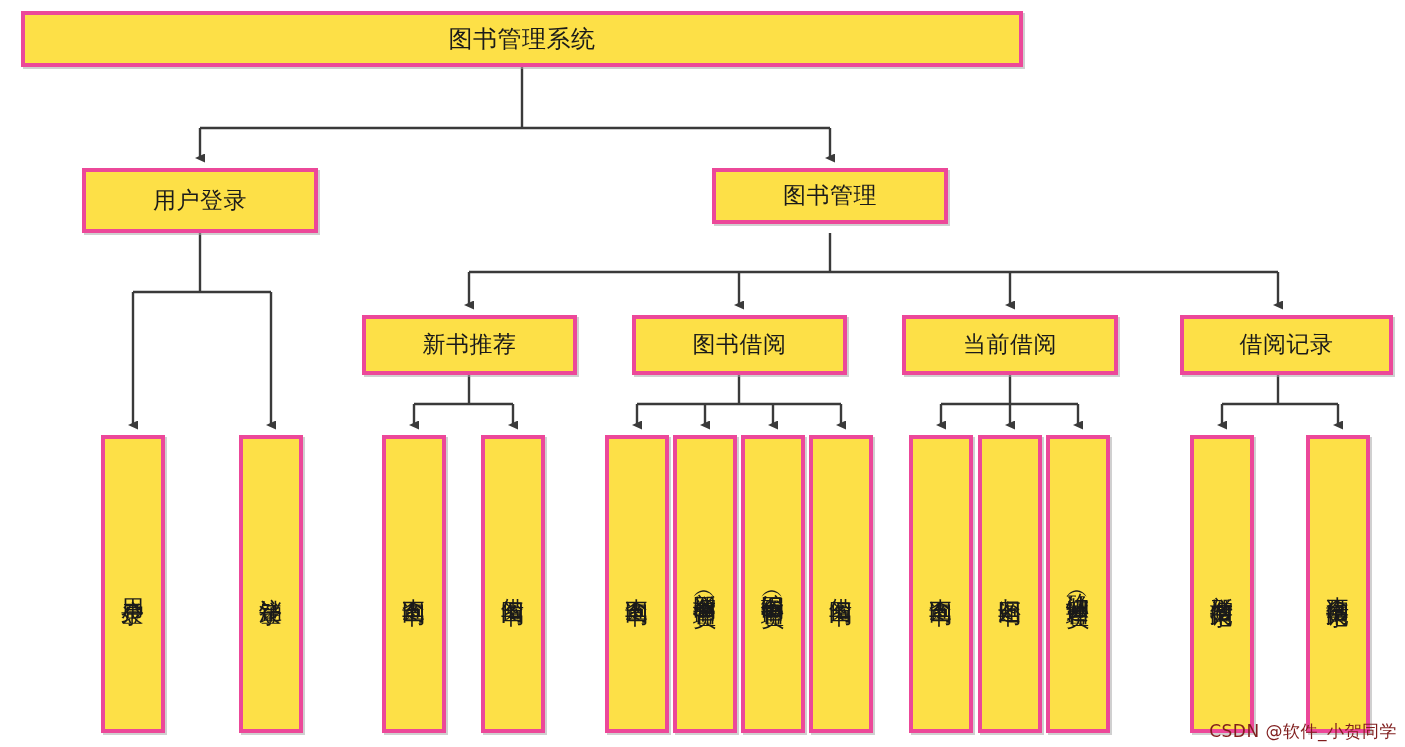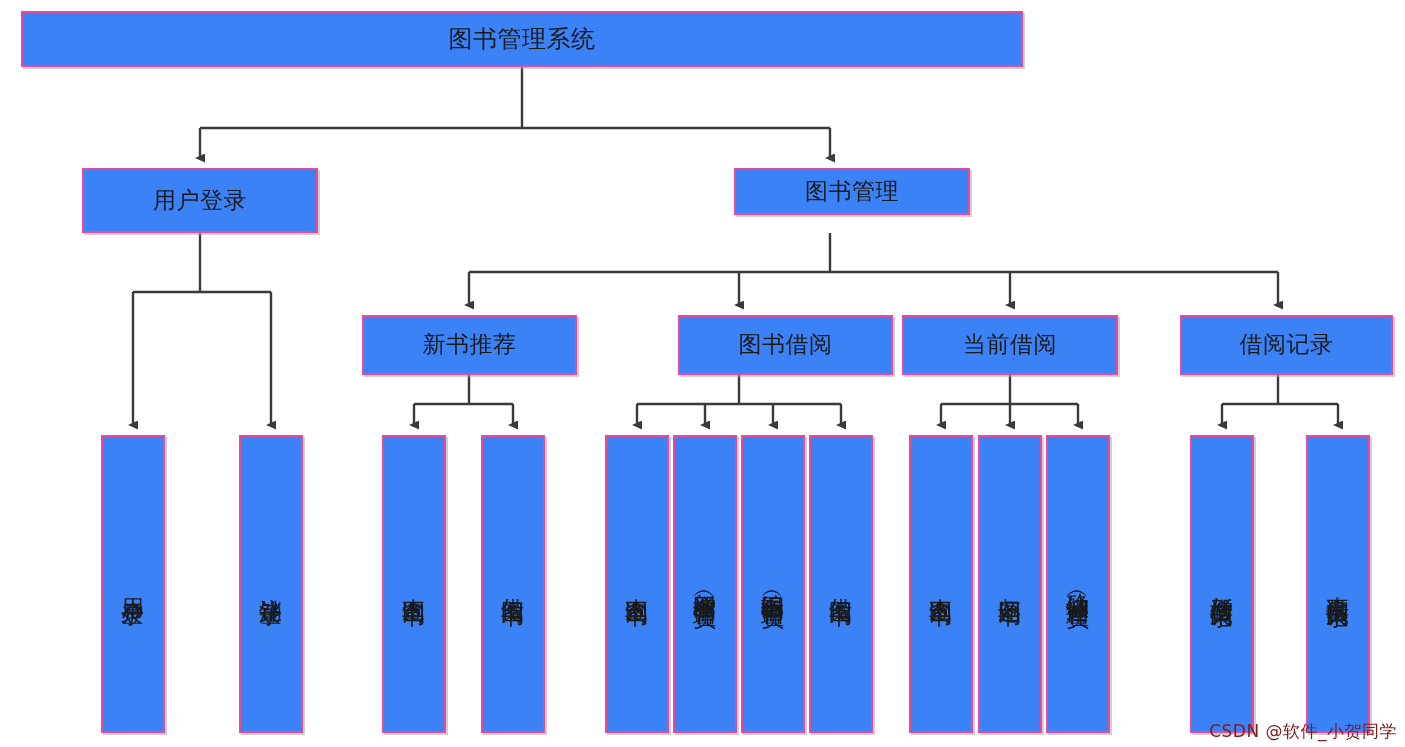--- a/index.html
+++ b/index.html
@@ -21,22 +21,22 @@
     position: absolute;
     left: 0;
     top: 0;
     width: 1405px;
     height: 747px;
     pointer-events: none;
   }
   .node {
     position: absolute;
     box-sizing: border-box;
-    background: #3b82f6;
-    border: 2px solid #ec4899;
+    background: #fde047;
+    border: 4px solid #ec4899;
     display: flex;
     align-items: center;
     justify-content: center;
     color: #1a1a1a;
     box-shadow: 2px 2px 0 rgba(170,170,170,0.55);
   }
   .node .label {
     display: block;
     text-align: center;
     line-height: 1.12;
@@ -126,28 +126,28 @@
     </g>
   </svg>
 
   <div class="node root horiz" style="left:21px; top:11px; width:1002px; height:56px;">
     <span class="label">图书管理系统</span>
   </div>
 
   <div class="node horiz" style="left:82px; top:168px; width:236px; height:65px;">
     <span class="label">用户登录</span>
   </div>
-  <div class="node horiz" style="left:712px; top:168px; width:236px; height:47px;margin-left:22px;">
+  <div class="node horiz" style="left:712px; top:168px; width:236px; height:56px;">
     <span class="label">图书管理</span>
   </div>
 
   <div class="node horiz" style="left:362px; top:315px; width:215px; height:60px;">
     <span class="label">新书推荐</span>
   </div>
-  <div class="node horiz" style="left:632px; top:315px; width:215px; height:60px;margin-left:46px;">
+  <div class="node horiz" style="left:632px; top:315px; width:215px; height:60px;">
     <span class="label">图书借阅</span>
   </div>
   <div class="node horiz" style="left:902px; top:315px; width:216px; height:60px;">
     <span class="label">当前借阅</span>
   </div>
   <div class="node horiz" style="left:1172px; top:315px; width:213px; height:60px;margin-left:8px;">
     <span class="label">借阅记录</span>
   </div>
 
   <div class="node vert" style="left:101px; top:435px; width:64px; height:298px;">

